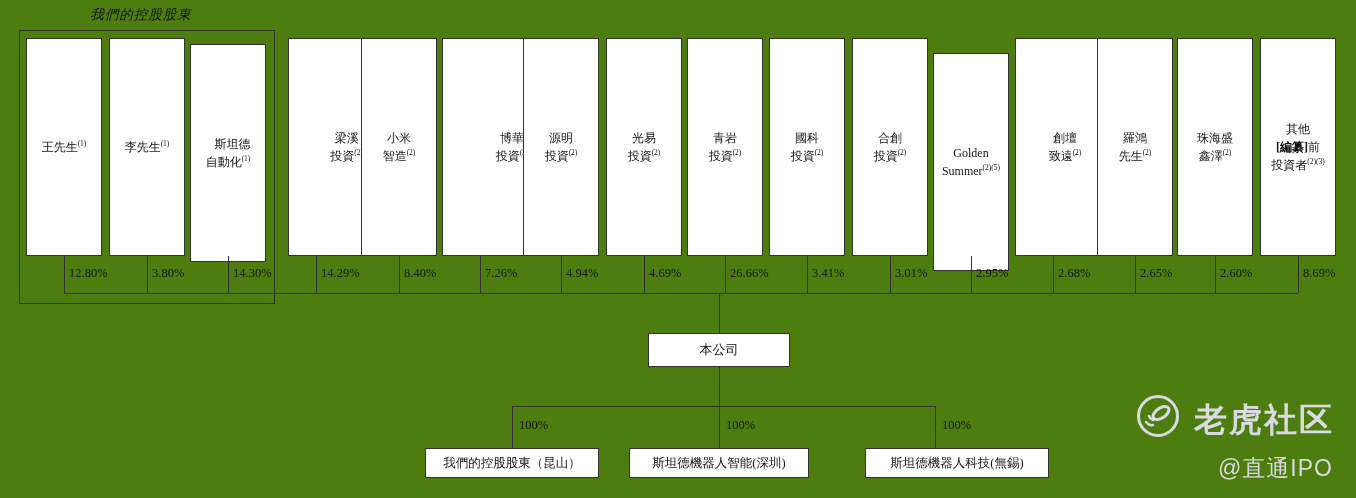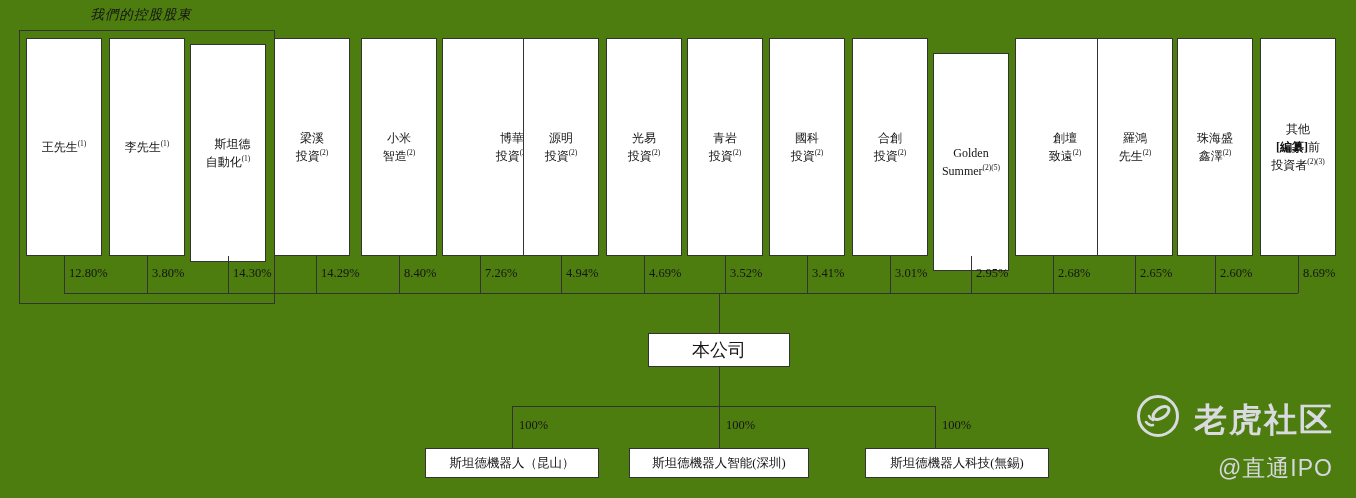--- a/index.html
+++ b/index.html
@@ -16,21 +16,21 @@
   .sh-label b{font-weight:bold;}
   .sup{font-size:7.5px;vertical-align:5px;letter-spacing:0;}
   .vline{position:absolute;width:1px;background:#333;}
   .hline{position:absolute;height:1px;background:#333;}
   .pct{position:absolute;font-size:12.5px;color:#141414;white-space:nowrap;}
   #group-title{
     position:absolute;left:61px;top:6px;width:160px;text-align:center;
     font-style:italic;font-size:13.5px;letter-spacing:1px;color:#141414;
   }
   #group-box{position:absolute;left:19px;top:30px;width:254px;height:272px;border:1px solid #333;}
-  #company-box{left:648px;top:333px;width:140px;height:32px;font-size:18px;}
+  #company-box{left:648px;top:333px;width:140px;height:32px;font-size:13px;}
   .sub-box{top:448px;height:28px;font-size:12.5px;white-space:nowrap;}
   
   #wm-logo{position:absolute;left:1134px;top:392px;}
   #wm-name{
     position:absolute;left:1194px;top:398px;font-size:33px;font-weight:bold;
     letter-spacing:2px;color:#d9dbe0;font-family:"Liberation Sans","DejaVu Sans",sans-serif;
   }
   #wm-handle{
     position:absolute;left:1218px;top:453px;font-size:23px;color:#d6d8dd;
     font-family:"Liberation Sans","DejaVu Sans",sans-serif;letter-spacing:1px;
@@ -53,21 +53,21 @@
       <div class="box" style="left: 109px; top: 38px; width: 74px; height: 216px;">
         <div class="sh-label">李先生<span class="sup">(1)</span></div>
       </div>
       <div class="vline" style="left: 147px; top: 256px; height: 37px;"></div>
       <div class="pct" style="left: 152px; top: 266px;">3.80%</div>
       <div class="box" style="left: 190px; top: 44px; width: 74px; height: 216px; text-align: right;">
         <div class="sh-label">斯坦德<br>自動化<span class="sup">(1)</span></div>
       </div>
       <div class="vline" style="left: 228px; top: 256px; height: 37px;"></div>
       <div class="pct" style="left: 233px; top: 266px;">14.30%</div>
-      <div class="box" style="left: 274px; top: 38px; width: 74px; height: 216px;">
+      <div class="box" style="left: 288px; top: 38px; width: 74px; height: 216px; justify-content: flex-end;">
         <div class="sh-label">梁溪<br>投資<span class="sup">(2)</span></div>
       </div>
       <div class="vline" style="left: 316px; top: 256px; height: 37px;"></div>
       <div class="pct" style="left: 321px; top: 266px;">14.29%</div>
       <div class="box" style="left: 361px; top: 38px; width: 74px; height: 216px;">
         <div class="sh-label">小米<br>智造<span class="sup">(2)</span></div>
       </div>
       <div class="vline" style="left: 399px; top: 256px; height: 37px;"></div>
       <div class="pct" style="left: 404px; top: 266px;">8.40%</div>
       <div class="box" style="left: 442px; top: 38px; width: 74px; height: 216px; padding-left: 32px;">
@@ -82,21 +82,21 @@
       <div class="pct" style="left: 566px; top: 266px;">4.94%</div>
       <div class="box" style="left: 606px; top: 38px; width: 74px; height: 216px;">
         <div class="sh-label">光易<br>投資<span class="sup">(2)</span></div>
       </div>
       <div class="vline" style="left: 644px; top: 256px; height: 37px;"></div>
       <div class="pct" style="left: 649px; top: 266px;">4.69%</div>
       <div class="box" style="left: 687px; top: 38px; width: 74px; height: 216px;">
         <div class="sh-label">青岩<br>投資<span class="sup">(2)</span></div>
       </div>
       <div class="vline" style="left: 725px; top: 256px; height: 37px;"></div>
-      <div class="pct" style="left: 730px; top: 266px;">3.52%</div>
+      <div class="pct" style="left: 730px; top: 266px;">26.66%</div>
       <div class="box" style="left: 769px; top: 38px; width: 74px; height: 216px;">
         <div class="sh-label">國科<br>投資<span class="sup">(2)</span></div>
       </div>
       <div class="vline" style="left: 807px; top: 256px; height: 37px;"></div>
       <div class="pct" style="left: 812px; top: 266px; text-align: center;">3.41%</div>
       <div class="box" style="left: 852px; top: 38px; width: 74px; height: 216px;">
         <div class="sh-label">合創<br>投資<span class="sup">(2)</span></div>
       </div>
       <div class="vline" style="left: 890px; top: 256px; height: 37px;"></div>
       <div class="pct" style="left: 895px; top: 266px;">3.01%</div>
@@ -135,21 +135,21 @@
     <span>本公司</span>
   </div>
 
   <div class="vline" style="left:719px;top:366px;height:40px;"></div>
   <div class="hline" style="left:512px;top:406px;width:424px;"></div>
 
   <div id="subsidiaries">
       <div class="vline" style="left: 512px; top: 407px; height: 41px;"></div>
       <div class="pct" style="left: 519px; top: 418px;">100%</div>
       <div class="box sub-box" style="left: 425px; width: 172px;">
-        <span>斯坦德機器人（昆山）</span>
+        <span>我們的控股股東（昆山）</span>
       </div>
       <div class="vline" style="left: 719px; top: 407px; height: 41px;"></div>
       <div class="pct" style="left: 726px; top: 418px;">100%</div>
       <div class="box sub-box" style="left: 629px; width: 178px;">
         <span>斯坦德機器人智能(深圳)</span>
       </div>
       <div class="vline" style="left: 935px; top: 407px; height: 41px;"></div>
       <div class="pct" style="left: 942px; top: 418px;">100%</div>
       <div class="box sub-box" style="left: 843px; width: 182px; margin-left: 22px;">
         <span>斯坦德機器人科技(無錫)</span>

